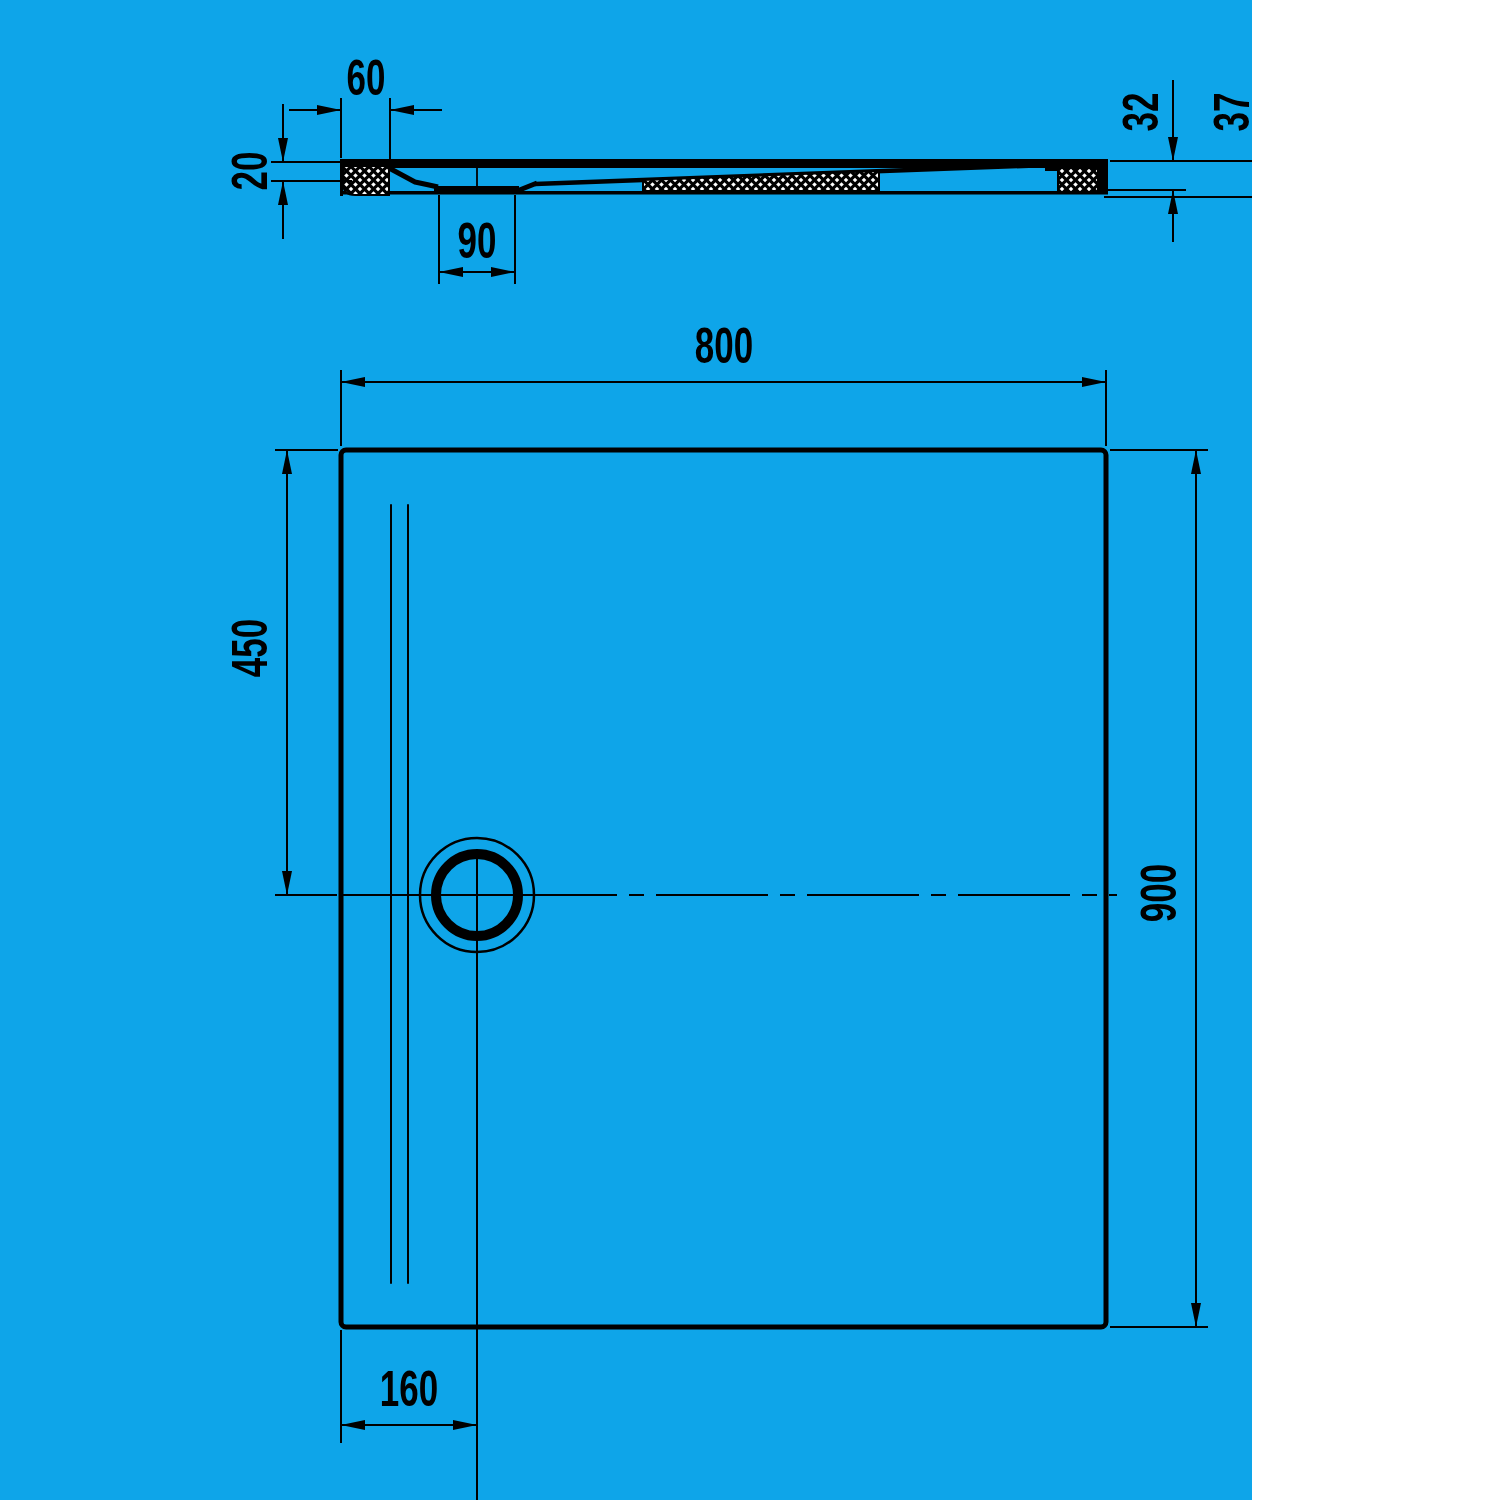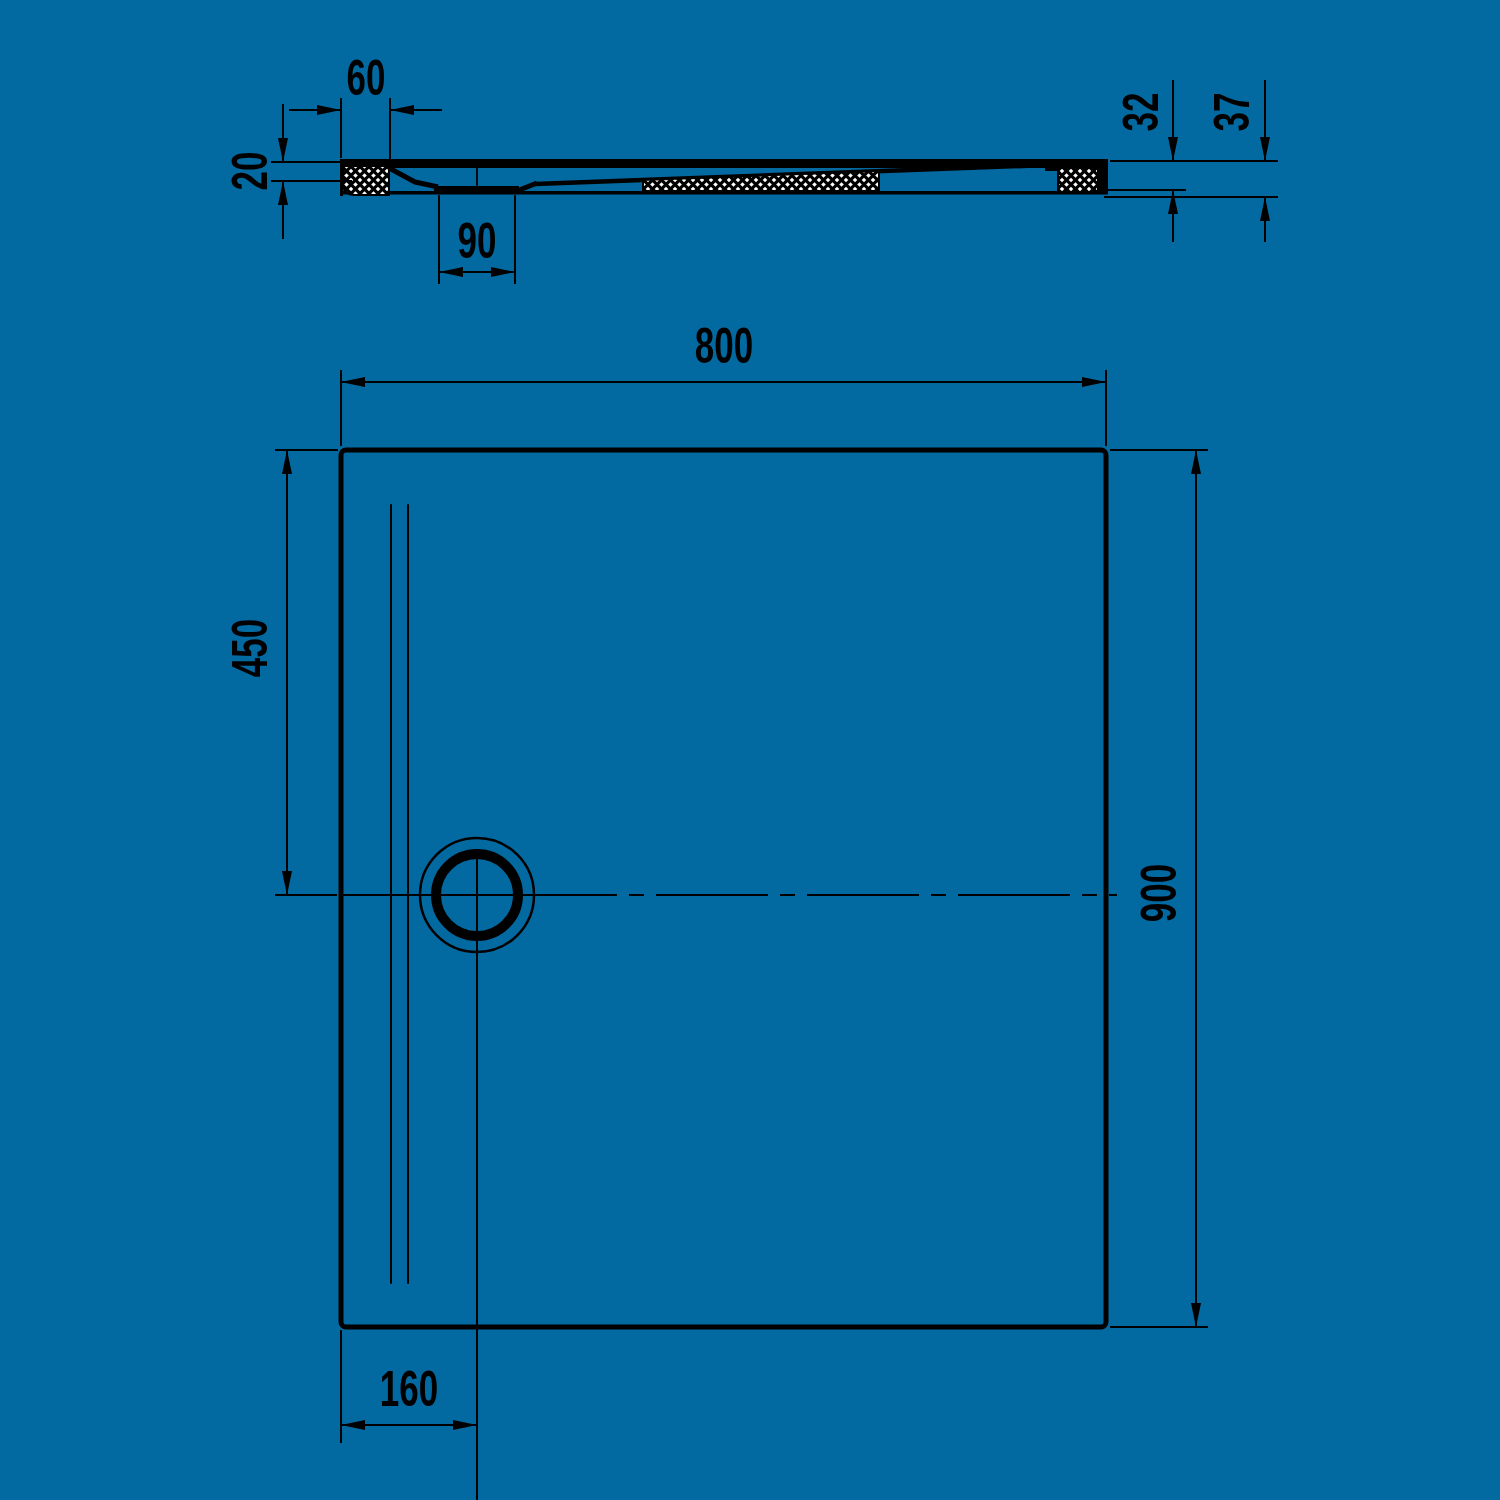--- a/index.html
+++ b/index.html
@@ -1,16 +1,16 @@
 <!DOCTYPE html>
 <html><head>
 <meta charset="utf-8">
 <style>
   html,body{margin:0;padding:0;background:#ffffff;}
-  .canvas{position:relative;width:1500px;height:1500px;background:#0369a1;overflow:hidden;}
+  .canvas{position:relative;width:1252px;height:1500px;background:#0ea5e9;overflow:hidden;}
   svg{display:block;}
   .dim-label{font-family:"Liberation Sans",sans-serif;font-weight:bold;font-size:50px;fill:#000000;}
   .thin{stroke:#000000;stroke-width:2;fill:none;}
   .outline{stroke:#000000;fill:none;}
   .arrow{fill:#000000;stroke:none;}
 </style>
 </head>
 <body>
 
 <div class="canvas">

